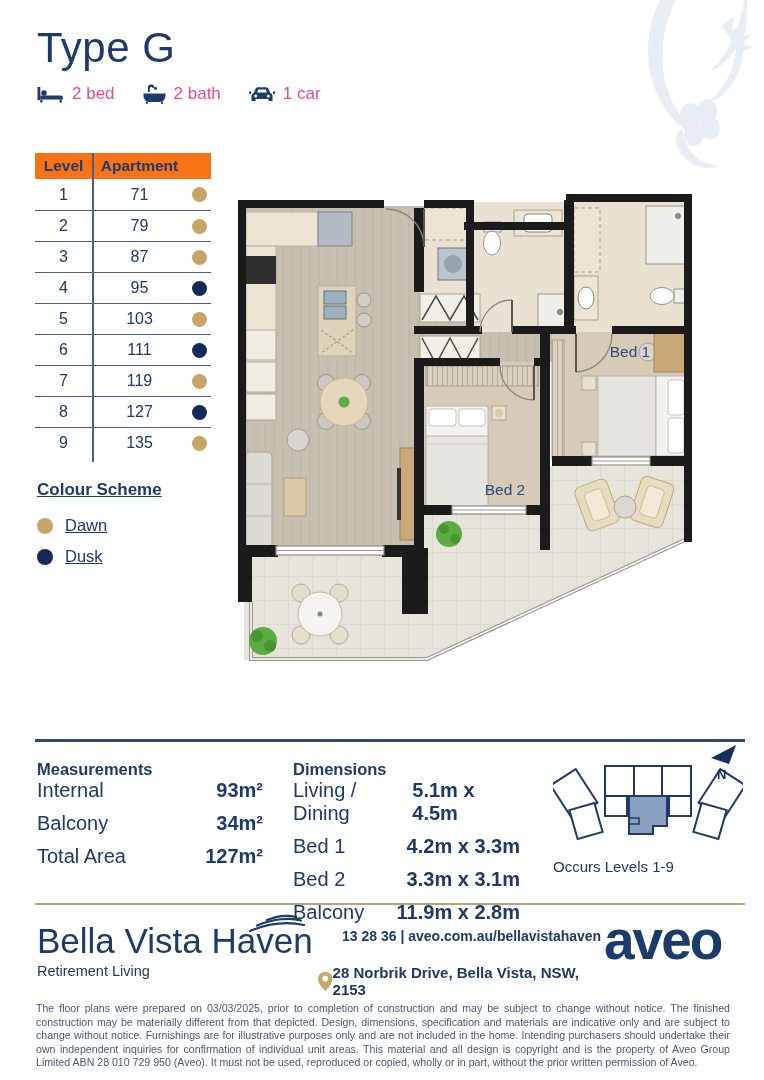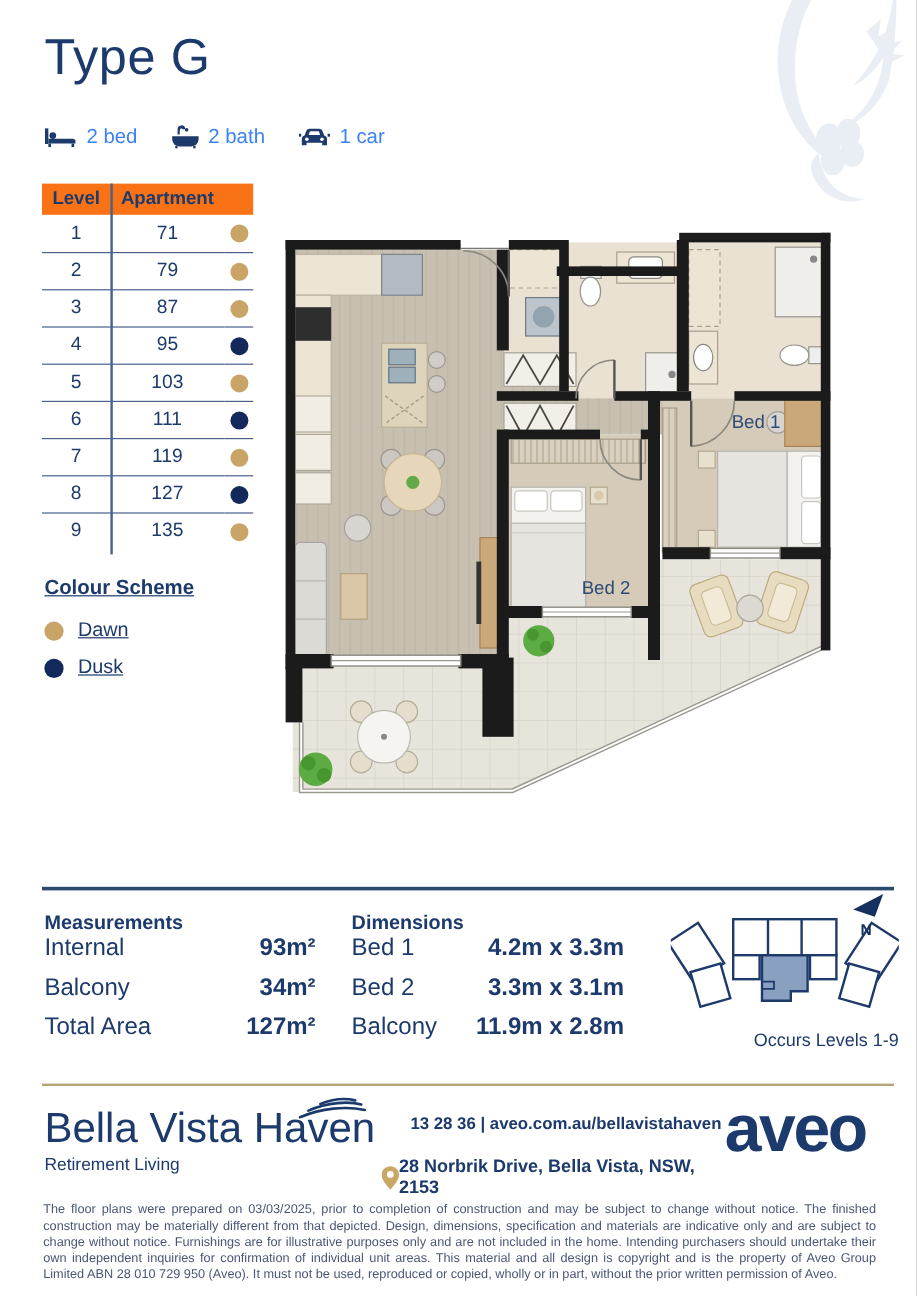--- a/index.html
+++ b/index.html
@@ -8,21 +8,21 @@
   .page {
     position:relative; width:764px; height:1080px; margin:0 auto;
     background:#ffffff; overflow:hidden; color:#1c3a6b;
   }
   
   .watermark { position:absolute; top:0; right:0; }
 
   
   .title { position:absolute; left:37px; top:24px; font-size:42px; font-weight:400; letter-spacing:.5px; color:#1d3a6c;text-align:center; }
   .features { position:absolute; left:37px; top:84px; display:flex; gap:28px; align-items:center; }
-  .feature { display:flex; align-items:center; gap:8px; font-size:17px; color:#3b82f6;margin-top:20px; }
+  .feature { display:flex; align-items:center; gap:8px; font-size:17px; color:#ec4899; }
   .feature svg { display:block; }
 
   
   .apartment-table { position:absolute; left:35px; top:153px; width:176px; }
   .at-header { display:grid; grid-template-columns:57px 95px; height:26px; background:#f97316;
                align-items:center; text-align:center; font-weight:bold; font-size:15.5px; color:#1d3a6c; }
   .at-row { display:grid; grid-template-columns:57px 95px 24px; height:31px; align-items:center;
             text-align:center; font-size:16px; color:#1d3a6c; }
   .at-row .cell { height:100%; display:flex; align-items:center; justify-content:center; }
   .at-row + .at-row .cell { border-top:1px solid #47618a; }
@@ -45,21 +45,21 @@
 
   
   .sec { position:absolute; top:760px; }
   .sec.measurements { left:37px; width:226px; }
   .sec.dimensions { left:293px; width:227px; }
   .sec-title { font-weight:bold; font-size:16.5px; color:#1d3a6c; margin-bottom:0; }
   .kv-row { display:flex; justify-content:space-between; font-size:20px; color:#1d3a6c; margin-bottom:10px; }
   .kv-row .v { font-weight:bold; }
 
   
-  .locator { position:absolute; left:553px; top:762px; width:196px; text-align:right; }
+  .locator { position:absolute; left:553px; top:762px; width:196px; text-align:left; }
   .locator-caption { font-size:15px; color:#1d3a6c; margin-top:6px; }
   .north { position:absolute; left:708px; top:743px; }
 
   
   .brandblock { position:absolute; left:37px; top:922px; }
   .community-name { font-size:35px; font-weight:400; color:#1c3a6b; letter-spacing:0; line-height:1.1; }
   .tagline { font-size:14.5px; color:#1c3a6b; margin-top:2px; }
   .swoosh { position:absolute; left:211px; top:-8px; }
   .contact { position:absolute; left:318px; top:928px; width:290px; color:#1c3a6b; }
   .contact .line1 { font-weight:bold; font-size:14px; margin-left:24px; margin-bottom:20px; }
@@ -395,20 +395,24 @@
     </div>
     <div class="kv-row">
       <span>Total Area</span>
       <span class="v">127m²</span>
     </div>
   </div>
 
   <div class="sec dimensions">
     <div class="sec-title">Dimensions</div>
     <div class="kv-row">
+      <span>Living / Dining</span>
+      <span class="v">5.1m x 4.5m</span>
+    </div>
+    <div class="kv-row">
       <span>Bed 1</span>
       <span class="v">4.2m x 3.3m</span>
     </div>
     <div class="kv-row">
       <span>Bed 2</span>
       <span class="v">3.3m x 3.1m</span>
     </div>
     <div class="kv-row">
       <span>Balcony</span>
       <span class="v">11.9m x 2.8m</span>

